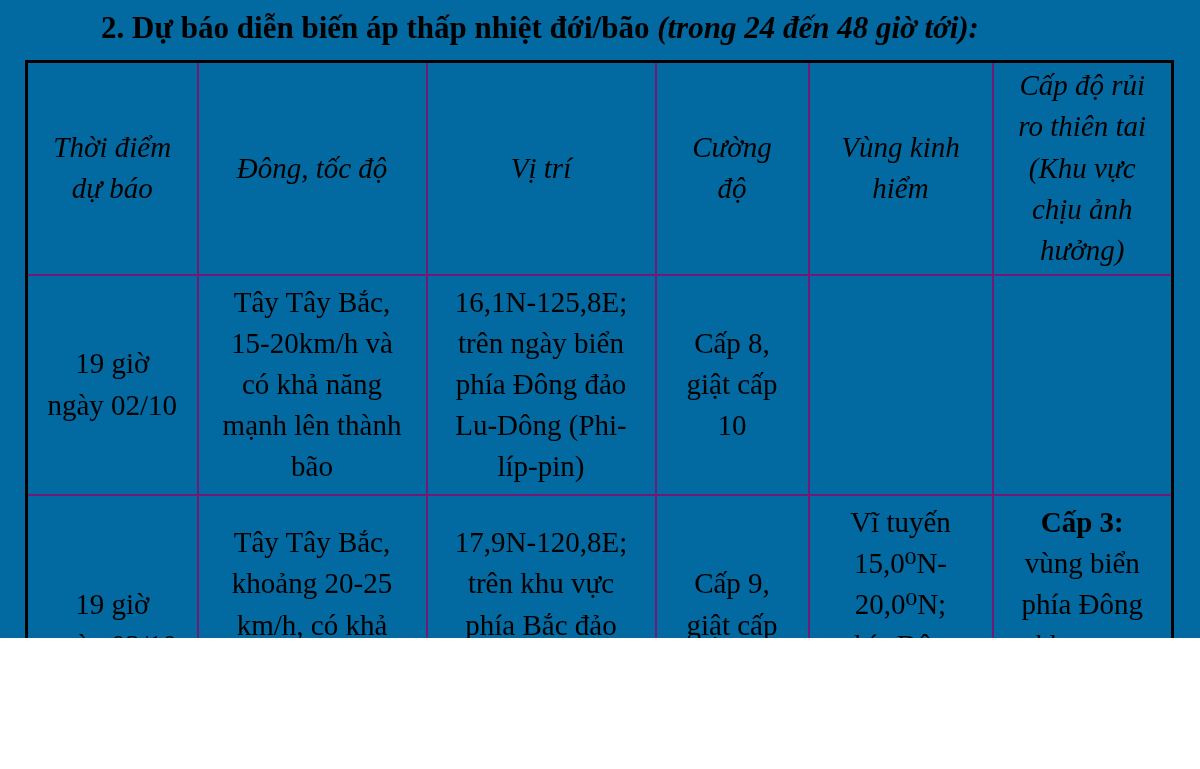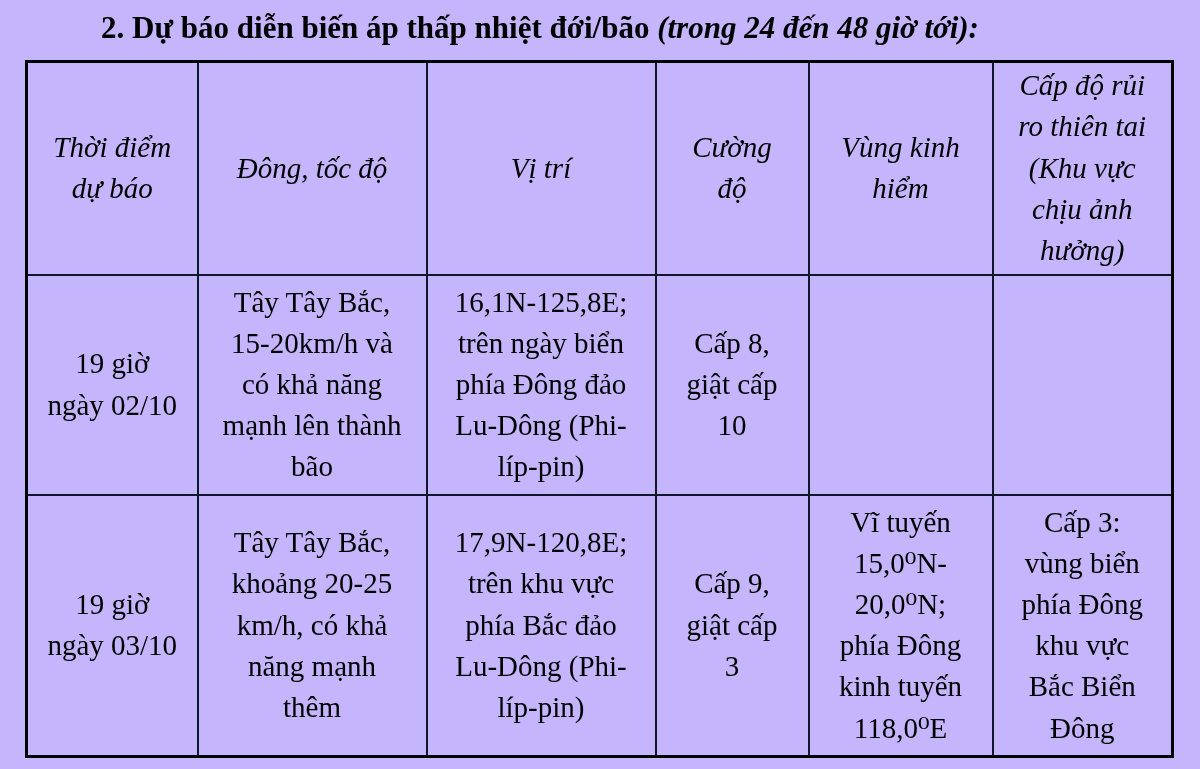--- a/index.html
+++ b/index.html
@@ -3,22 +3,22 @@
 <meta charset="utf-8">
 <style>
   html, body {
     margin: 0;
     padding: 0;
     background: #ffffff;
   }
   .page {
     position: relative;
     width: 1200px;
-    height: 769px;
-    background: #c4b5fd;
+    height: 638px;
+    background: #0369a1;
     overflow: hidden;
     font-family: "Liberation Serif", "DejaVu Serif", serif;
     color: #000000;
   }
   .doc-title {
     position: absolute;
     top: 10px;
     left: 0;
     width: 1080px;
     text-align: center;
@@ -34,39 +34,39 @@
     position: absolute;
     left: 25px;
     top: 60px;
     width: 1146px;
     border-collapse: collapse;
     table-layout: fixed;
     border: 3px solid #000000;
   }
   table.forecast-table th,
   table.forecast-table td {
-    border: 2px solid #0f172a;
+    border: 2px solid #701a75;
     text-align: center;
     vertical-align: middle;
     font-size: 29px;
     line-height: 1.42;
     padding: 2px 4px;
     white-space: pre-line;
     overflow: hidden;
   }
   table.forecast-table th {
     font-style: italic;
     font-weight: normal;
   }
   tr.header-row   { height: 213px; }
   tr.data-row-1   { height: 220px; }
   tr.data-row-2   { height: 262px; }
   .risk-label {
     display: block;
-    font-weight: normal;
+    font-weight: bold;
   }
 </style>
 </head>
 <body>
 
 <div class="page">
 
   <div class="doc-title"><span>2. Dự báo diễn biến áp thấp nhiệt đới/bão </span><span class="title-italic">(trong 24 đến 48 giờ tới):</span></div>
 
   <table class="forecast-table">

